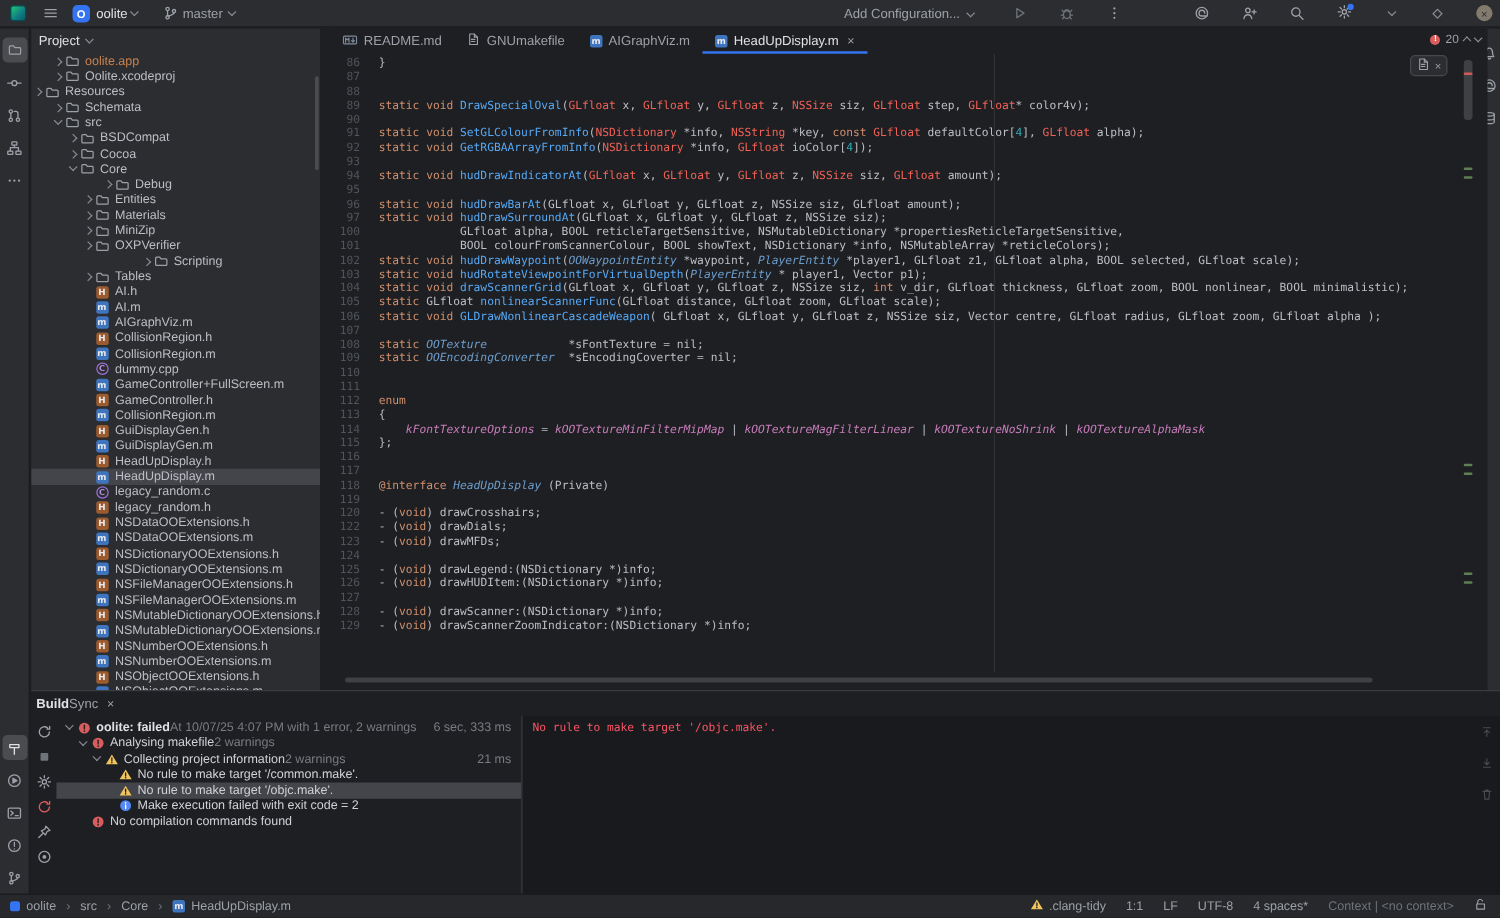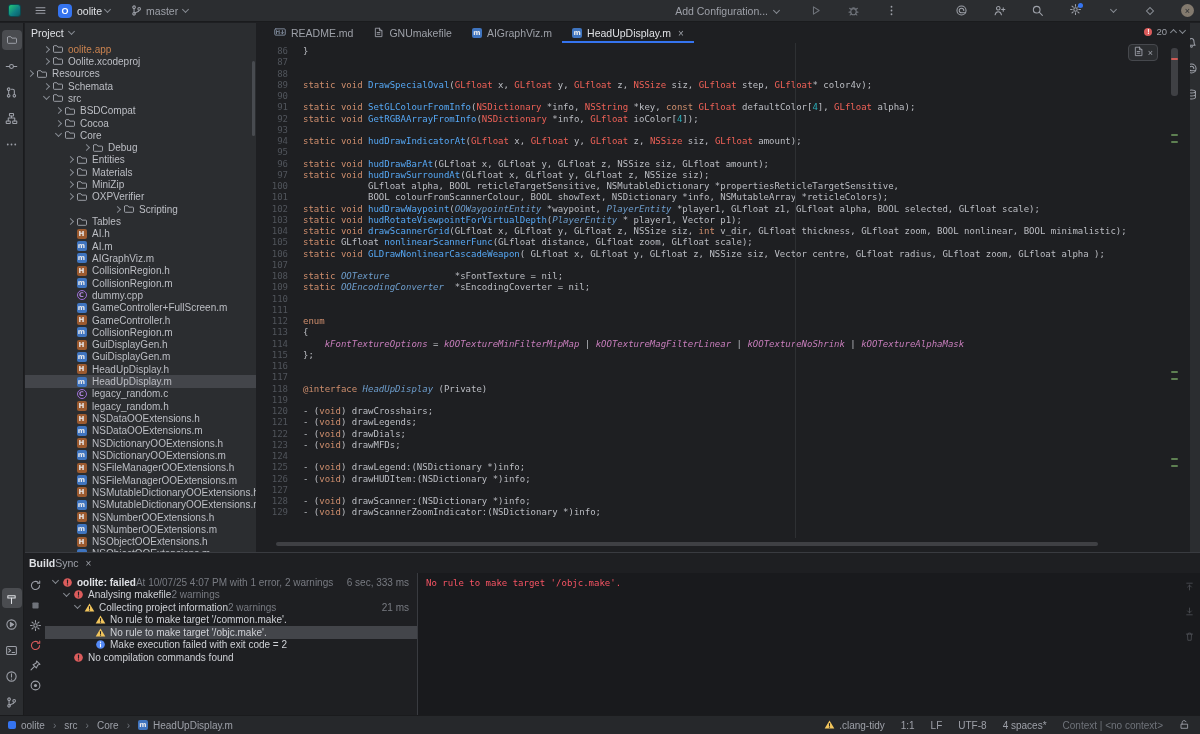--- a/index.html
+++ b/index.html
@@ -788,24 +788,20 @@
       </div>
       <div class="cl">
         <span class="ln">119</span>
         <span class="lt"></span>
       </div>
       <div class="cl">
         <span class="ln">120</span>
         <span class="lt"><span class="d">- (</span><span class="k">void</span><span class="d">) drawCrosshairs;</span></span>
       </div>
       <div class="cl">
-        <span class="ln">121</span>
-        <span class="lt"><span class="d">- (</span><span class="k">void</span><span class="d">) drawLegends;</span></span>
-      </div>
-      <div class="cl">
         <span class="ln">122</span>
         <span class="lt"><span class="d">- (</span><span class="k">void</span><span class="d">) drawDials;</span></span>
       </div>
       <div class="cl">
         <span class="ln">123</span>
         <span class="lt"><span class="d">- (</span><span class="k">void</span><span class="d">) drawMFDs;</span></span>
       </div>
       <div class="cl">
         <span class="ln">124</span>
         <span class="lt"></span>

